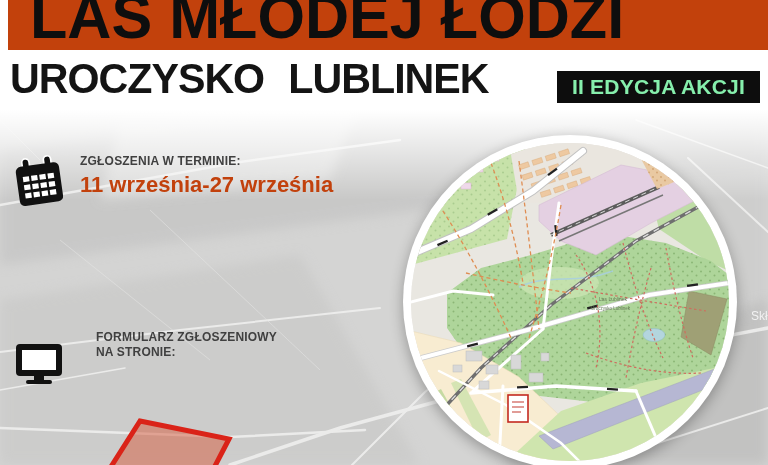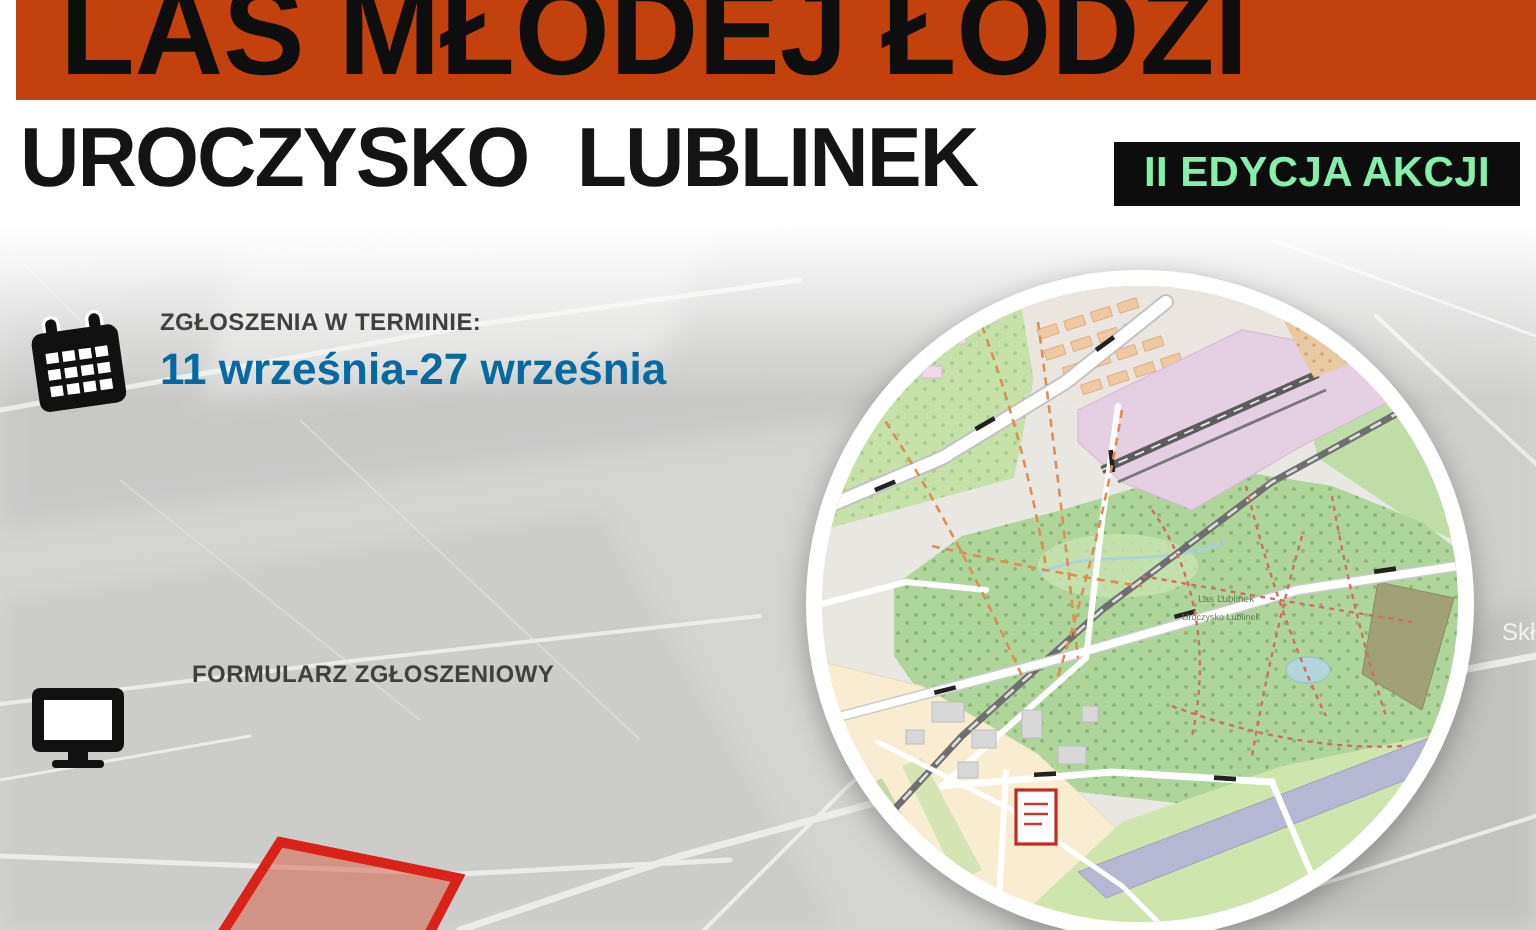--- a/index.html
+++ b/index.html
@@ -31,21 +31,21 @@
   .badge{
     left:557px;top:71px;width:203px;height:32px;background:#0d0d0d;color:#86efac;
     display:flex;align-items:center;justify-content:center;
     font-size:21px;font-weight:800;white-space:nowrap;letter-spacing:.2px;
   }
   
   .info{position:absolute;display:flex;align-items:flex-start;}
   .info .icon-box{flex:0 0 auto;}
   .info .txt{display:flex;flex-direction:column;}
   .lbl{font-size:12px;font-weight:800;color:#404040;letter-spacing:.2px;line-height:1.25;white-space:nowrap;}
-  .val{font-weight:800;color:#0369a1;line-height:1.15;margin-top:3px;white-space:nowrap;}
+  .val{font-weight:800;color:#c2410c;line-height:1.15;margin-top:3px;white-space:nowrap;}
   .v1{font-size:22px;}
   .v2{font-size:20px;}
   .vurl{font-size:24px;margin-top:2px;}
   #info-1{left:12px;top:154px;gap:14px;}
   #info-2{left:8px;top:256px;gap:8px;}
   #info-3{left:14px;top:330px;gap:32px;}
   #info-3 .icon-box{margin-top:12px;}
   
   .map-ring{
     left:403px;top:135px;width:334px;height:334px;border-radius:50%;
@@ -286,16 +286,17 @@
     <div class="icon-box">
       <svg width="50" height="44" viewBox="0 0 50 44">
         <rect x="2" y="2" width="46" height="32" rx="4" fill="#111"></rect>
         <rect x="8" y="8" width="34" height="20" fill="#fff"></rect>
         <rect x="20" y="34" width="10" height="4" fill="#111"></rect>
         <rect x="12" y="38" width="26" height="4" rx="2" fill="#111"></rect>
       </svg>
     </div>
     <div class="txt">
       <span class="lbl">FORMULARZ ZGŁOSZENIOWY</span>
+      <span class="lbl">NA STRONIE:</span>
     </div>
   </div>
 
 </div>
 
 </body></html>

